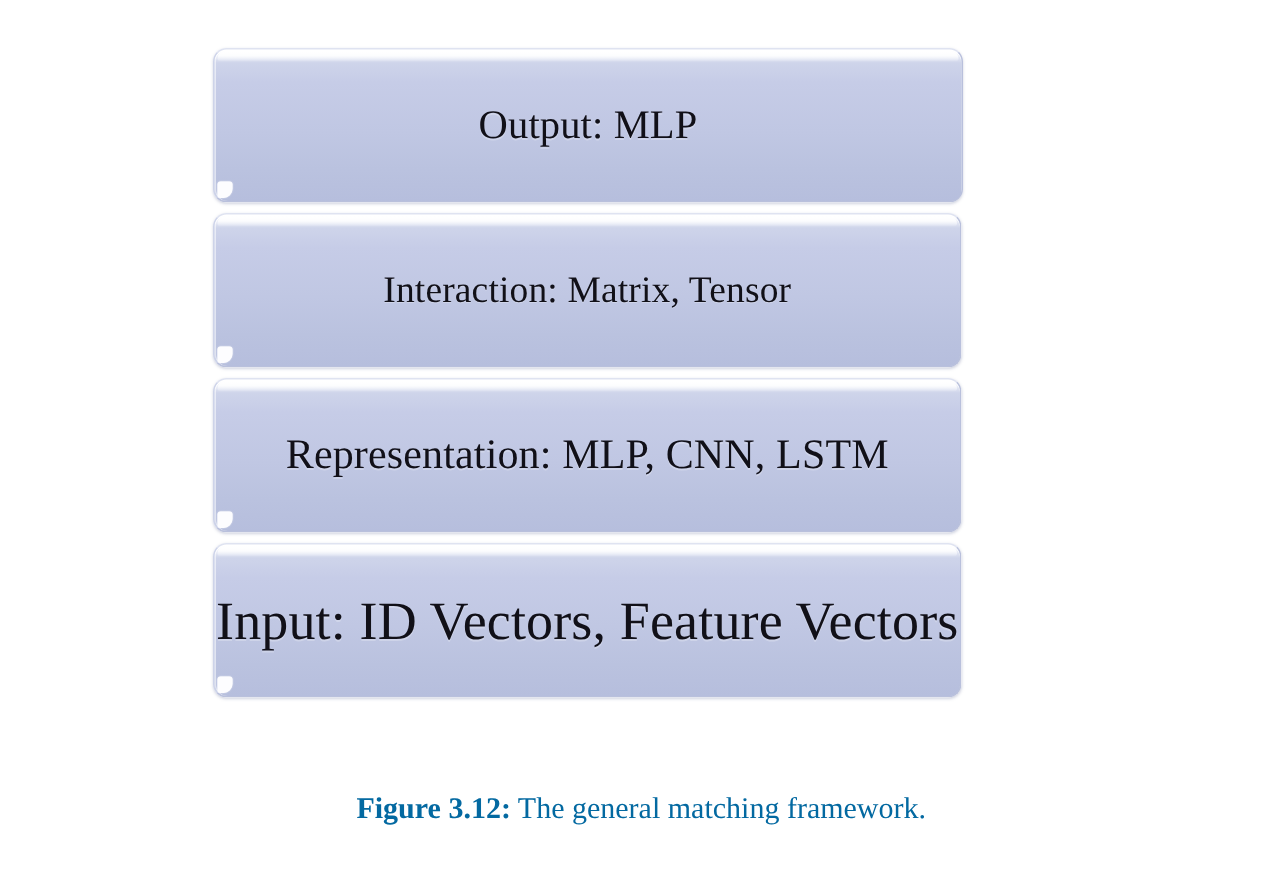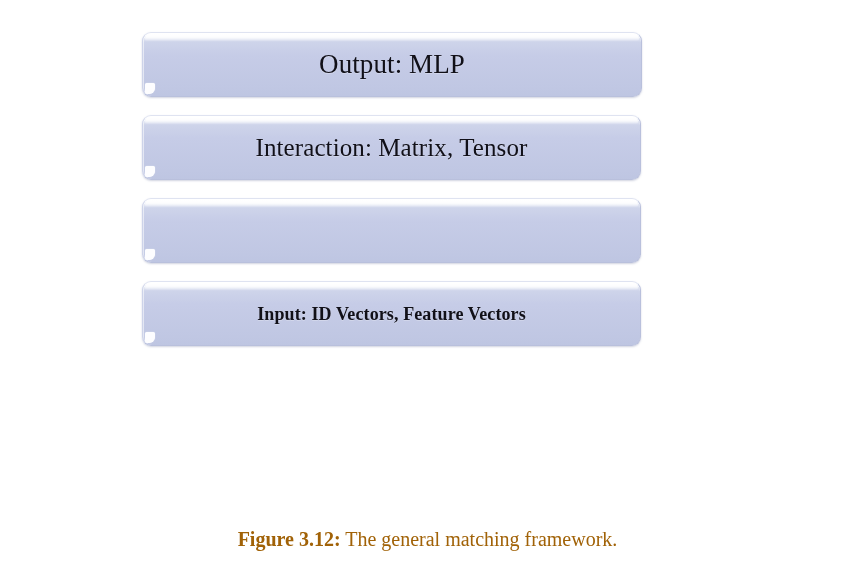--- a/index.html
+++ b/index.html
@@ -28,22 +28,22 @@
     position: absolute;
     left: 142px;
     top: 32px;
     width: 500px;
   }
 
   
   .layer-box {
     position: relative;
     box-sizing: border-box;
-    height: 65px;
-    margin-bottom: 18px;
+    height: 103px;
+    margin-bottom: 7px;
     border-radius: 9px 9px 9px 9px;
     background:
       linear-gradient(to bottom,
         #ffffff 0px,
         #f2f4fb 3px,
         #ced4ea 9px,
         #c6cce7 22px,
         #c0c7e3 55px,
         #bac2df 80px,
         #b6bedd 100%);
@@ -103,33 +103,33 @@
 
   
   .box-1 { width: 500px; }
   .box-2 { width: 497px; }
   .box-3 { width: 499px; }
   .box-4 { width: 499px; }
   .box-5 { width: 499px; }
 
   .box-2 .layer-label { font-size: 28px; }
   .box-4 .layer-label { font-size: 28px; }
-  .box-5 .layer-label { font-size: 18px; font-weight: bold; }
+  .box-5 .layer-label { font-size: 36px; }
   .box-3 .layer-label { font-size: 25px; }
   .box-1 .layer-label { font-size: 27px; }
 
   
   .caption {
     position: absolute;
     left: 0;
     right: 0;
     top: 527px;
     text-align: center;
     font-size: 20px;
-    color: #a16207;
+    color: #0369a1;
     line-height: 1.2;
   }
   .caption-label {
     font-weight: bold;
   }
   .caption-text {
     font-weight: normal;
   }
 </style>
 </head>
@@ -145,20 +145,21 @@
     </div>
 
 
     <div class="layer-box box-3">
       <span class="corner-notch"></span>
       <span class="layer-label">Interaction: Matrix, Tensor</span>
     </div>
 
     <div class="layer-box box-4">
       <span class="corner-notch"></span>
+      <span class="layer-label">Representation: MLP, CNN, LSTM</span>
     </div>
 
     <div class="layer-box box-5">
       <span class="corner-notch"></span>
       <span class="layer-label">Input: ID Vectors, Feature Vectors</span>
     </div>
 
   </div>
 
   <div class="caption">

